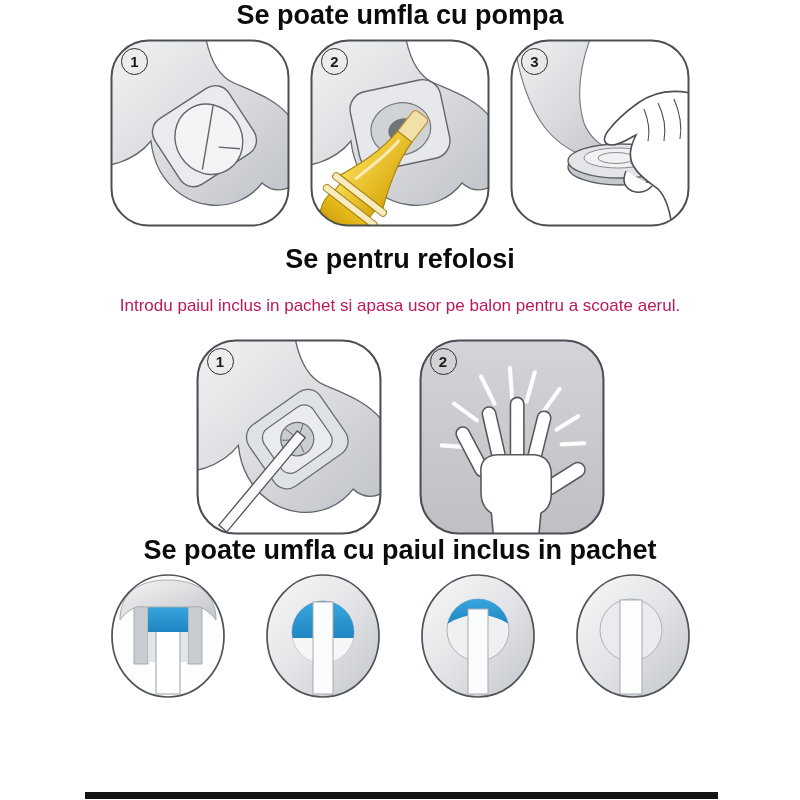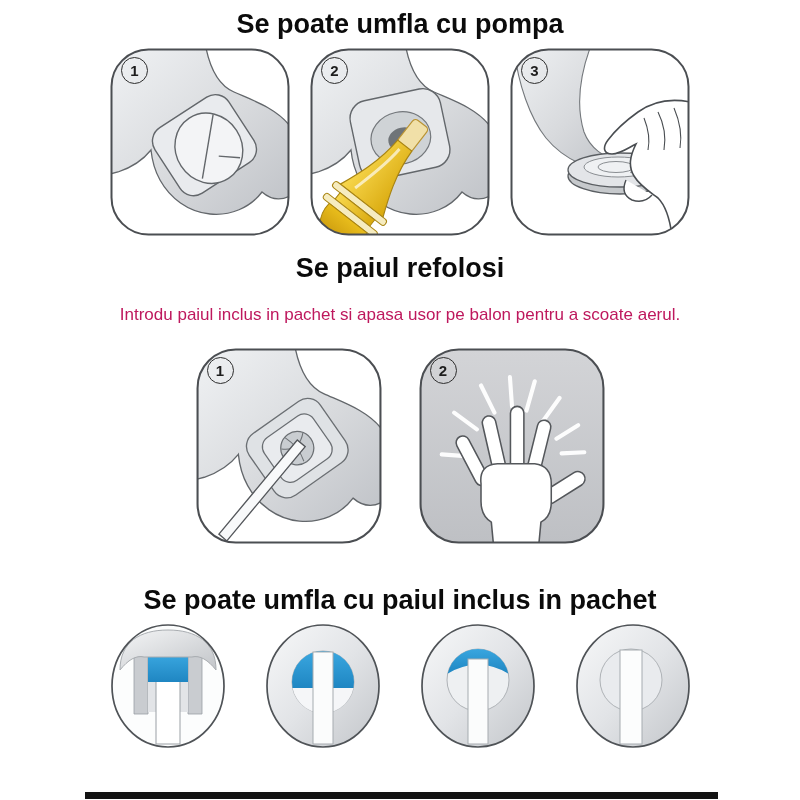--- a/index.html
+++ b/index.html
@@ -3,23 +3,23 @@
 <meta charset="utf-8">
 <style>
   html,body{margin:0;padding:0;}
   body{
     width:800px;height:800px;position:relative;overflow:hidden;
     background:#ffffff;
     font-family:"Liberation Sans",sans-serif;
     color:#0b0b0b;
   }
   .title{text-align:center;font-weight:700;font-size:27px;line-height:1.18;margin:0;color:#0b0b0b;}
-  #t1{padding-top:9px;}
+  #t1{}
   #t2{margin-top:17px;}
-  #t3{margin-top:41px;}
+  #t3{}
   .instruction{text-align:center;font-size:17px;line-height:1.25;margin:19px 0 0 0;color:#be185d;}
   .row{display:flex;justify-content:center;}
   .row1{gap:20px;margin-top:7px;}
   .row2{gap:37px;margin-top:23px;}
   .row3{gap:35px;margin-top:5px;}
   .panel{position:relative;line-height:0;}
   .badge{
     position:absolute;top:9px;left:11px;width:25px;height:25px;
     border:1.7px solid #2e2e2e;border-radius:50%;
     display:flex;align-items:center;justify-content:center;
@@ -131,21 +131,21 @@
         <path d="M180,54 C160,50 142,54 128,64 C114,74 104,84 98,92 C92,100 94,106 102,106 C110,106 118,100 126,96 C120,108 118,118 124,128 C130,138 140,144 148,150 C156,158 160,172 162,188 L180,188 Z" fill="#ffffff" stroke="#4a4e52" stroke-width="1.6"></path>
         <path d="M116,132 Q110,146 122,152 Q134,156 142,147" fill="#ffffff" stroke="#4a4e52" stroke-width="1.4"></path>
         <path d="M134,70 C138,80 140,92 138,102 M148,64 C154,76 156,90 154,102 M164,60 C170,74 172,88 170,100" fill="none" stroke="#4a4e52" stroke-width="1.1"></path>
       </g>
       <rect x="1.5" y="1.5" width="177" height="185" rx="37" fill="none" stroke="#4b4e52" stroke-width="2"></rect>
     </svg>
     <div class="badge">3</div>
   </figure>
 </div>
 
-<h2 class="title" id="t2">Se paiul refolosi</h2>
+<h2 class="title" id="t2">Se pentru refolosi</h2>
 <p class="instruction">Introdu paiul inclus in pachet si apasa usor pe balon pentru a scoate aerul.</p>
 
 <div class="row row2">
 
   <figure class="panel" style="margin:0">
     <svg width="186" height="196" viewBox="0 0 180 188" preserveAspectRatio="none">
       <clipPath id="cpB1">
           <rect x="1.5" y="1.5" width="177" height="185" rx="37"></rect>
         </clipPath>
       <g clip-path="url(#cpB1)">

